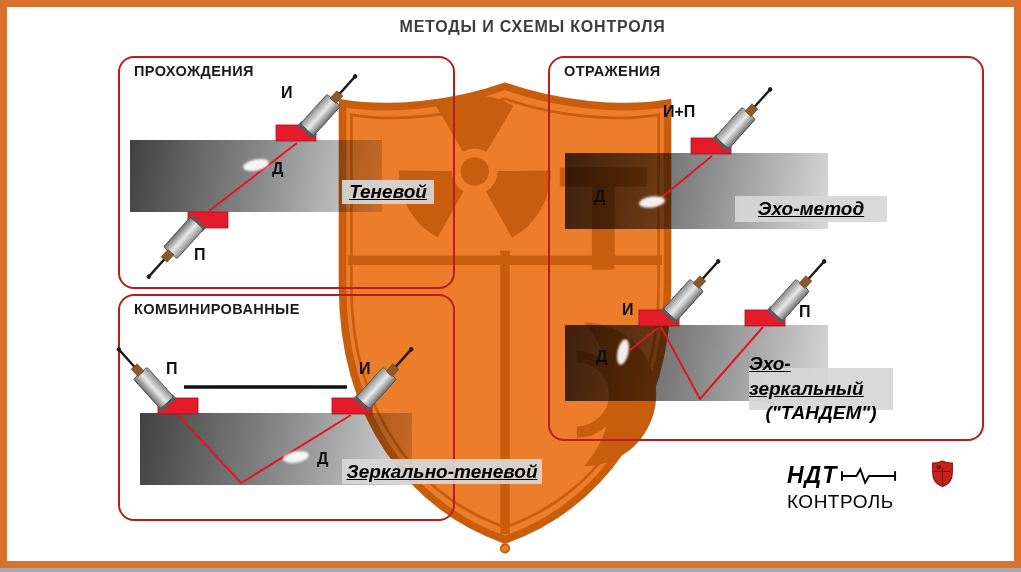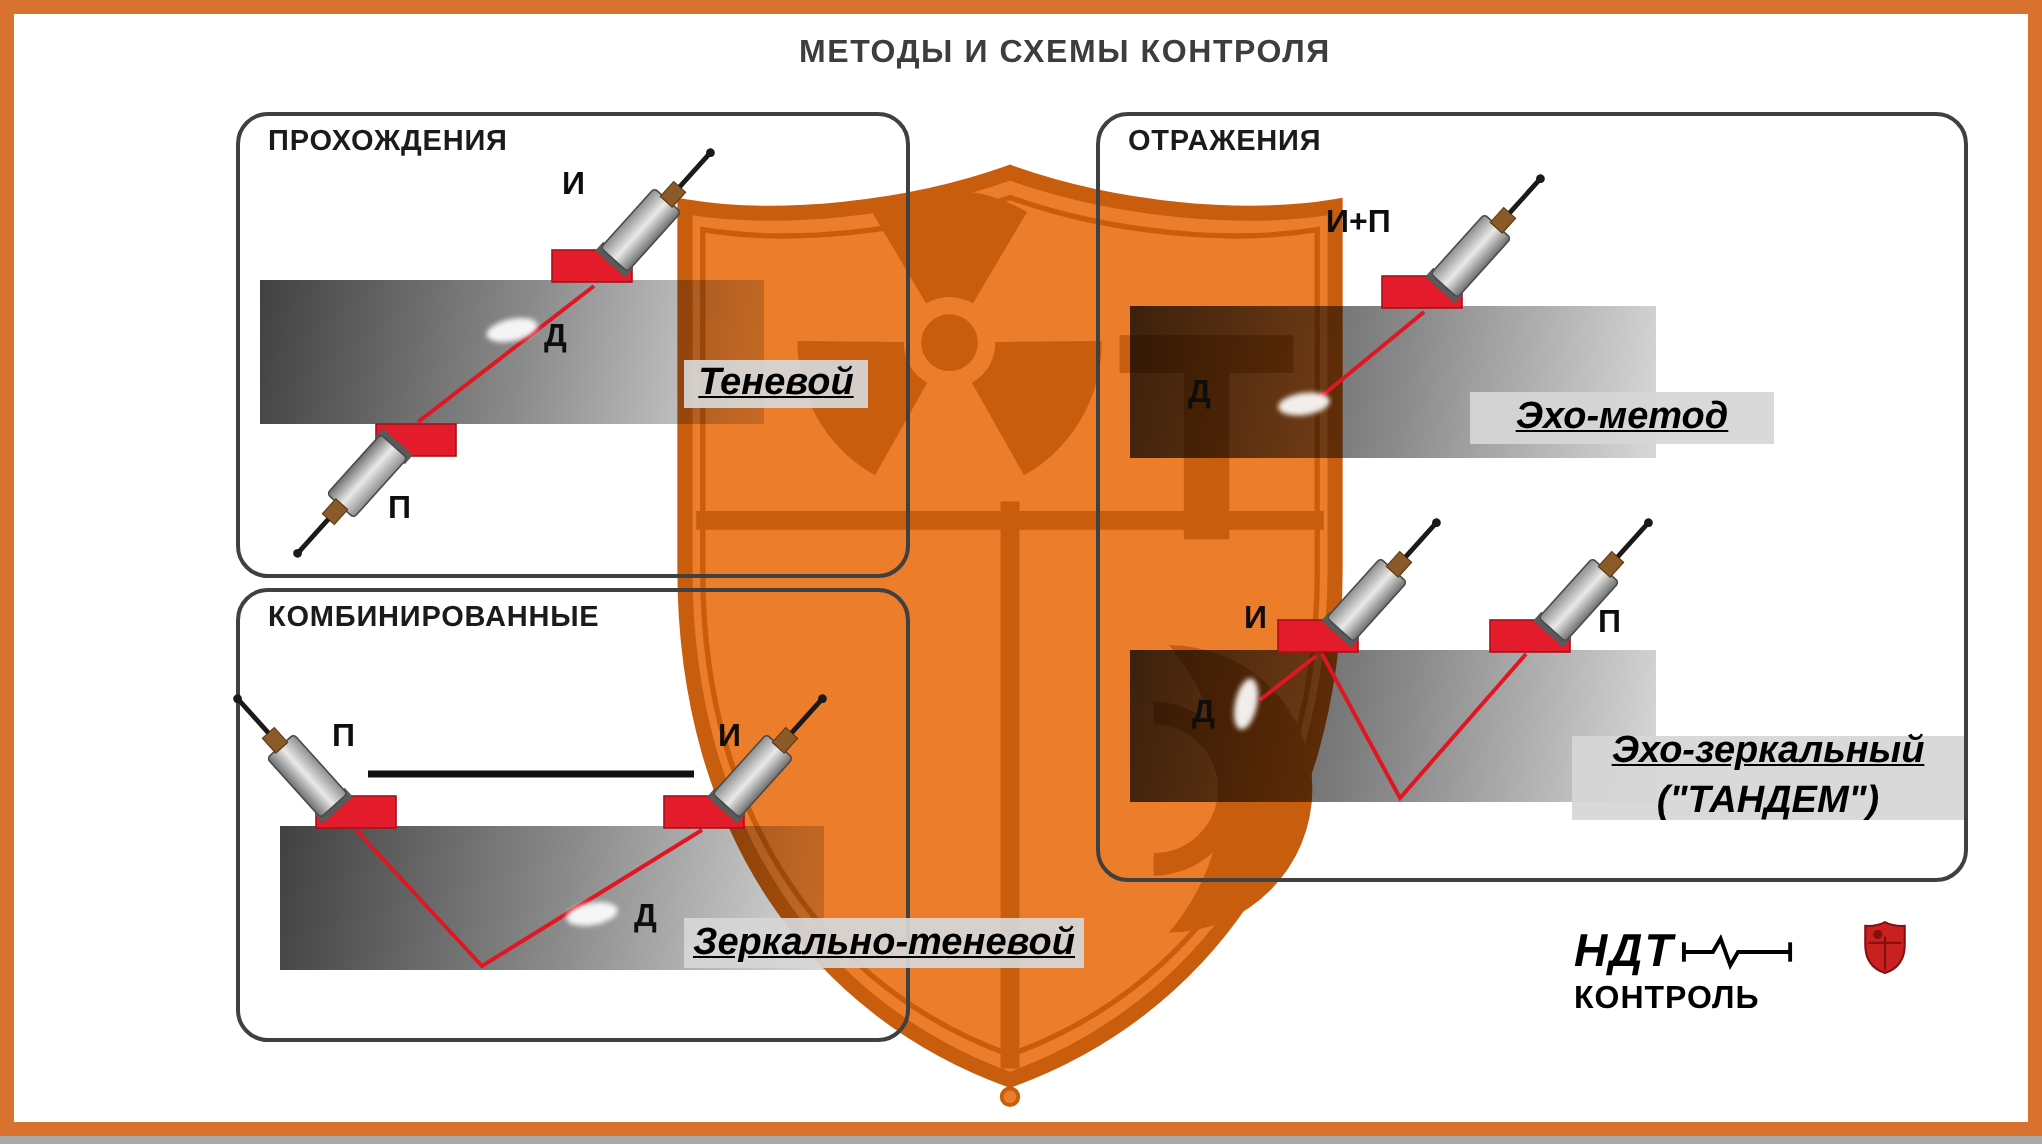--- a/index.html
+++ b/index.html
@@ -6,34 +6,34 @@
   .page{position:relative;width:1021px;height:572px;font-family:"Liberation Sans",sans-serif;outline:1px solid #9a9a9a;overflow:hidden;background:#f0abfc;padding-left:44px;}
   .frame{position:absolute;left:0;top:0;width:1021px;height:568px;border:7px solid #d9722f;box-sizing:border-box;background:#fff;z-index:0;}
   .bottom-strip{position:absolute;left:0;top:568px;width:1021px;height:4px;background:#a9a9a9;z-index:0;}
   .main-title{position:absolute;left:0;right:0;top:18px;text-align:center;font-weight:bold;font-size:16px;letter-spacing:0.8px;color:#3d3d3d;z-index:5;}
   .shield-svg{position:absolute;left:316px;top:73px;width:378px;height:484px;z-index:1;}
   .bar{position:absolute;z-index:2;mix-blend-mode:multiply;background:linear-gradient(100deg,#414141 0%,#8a8a8a 52%,#d8d8d8 100%);}
   #bar1{left:130px;top:140px;width:252px;height:72px;}
   #bar2a{left:565px;top:153px;width:263px;height:76px;}
   #bar2b{left:565px;top:325px;width:263px;height:76px;}
   #bar3{left:140px;top:413px;width:272px;height:72px;}
-  .panel{position:absolute;border:2px solid #404040;border-radius:16px;z-index:3;box-sizing:border-box;background:transparent;}
+  .panel{position:absolute;border:2px solid #b91c1c;border-radius:16px;z-index:3;box-sizing:border-box;background:transparent;}
   #panel1{left:118px;top:56px;width:337px;height:233px;}
   #panel2{left:548px;top:56px;width:436px;height:385px;}
   #panel3{left:118px;top:294px;width:337px;height:227px;}
   .panel-title{position:absolute;left:14px;top:5px;font-weight:bold;font-size:14.5px;letter-spacing:0.4px;color:#1b1b1b;}
   .overlay-svg{position:absolute;left:0;top:0;width:1021px;height:572px;z-index:4;pointer-events:none;}
   .ltr{position:absolute;z-index:5;font-weight:bold;font-size:16px;color:#0e0e0e;}
   .method-box{position:absolute;z-index:5;background:rgba(214,214,214,0.93);display:flex;align-items:center;justify-content:center;font-weight:bold;font-style:italic;font-size:19px;color:#000;}
   .method-box .u{text-decoration:underline;}
   .method-box.tandem{flex-direction:column;line-height:1.3;}
   .brand{position:absolute;left:787px;top:462px;z-index:5;color:#000;}
   .brand-row{display:flex;align-items:center;gap:4px;font-style:italic;}
   .brand-l1{font-size:23px;font-weight:bold;letter-spacing:1px;}
-  .brand-l2{font-size:16px;font-weight:bold;letter-spacing:0.5px;margin-top:2px;}
+  .brand-l2{font-size:19px;font-weight:normal;letter-spacing:0.5px;margin-top:2px;}
   .mini-shield{position:absolute;left:931px;top:460px;z-index:5;}
   .contact{position:absolute;left:903px;top:494px;z-index:5;font-size:10px;line-height:12px;color:#111;}
 </style>
 </head>
 <body>
 
 <div class="page">
   <div class="frame"></div>
   <div class="bottom-strip"></div>
 
@@ -135,21 +135,21 @@
   <span class="ltr" style="left:166px;top:360px">П</span>
   <span class="ltr" style="left:359px;top:360px">И</span>
   <span class="ltr" style="left:317px;top:450px">Д</span>
 
   <div class="method-box" style="left:342px;top:180px;width:92px;height:24px">
     <span class="u">Теневой</span>
   </div>
   <div class="method-box" style="left:735px;top:196px;width:152px;height:26px">
     <span class="u">Эхо-метод</span>
   </div>
-  <div class="method-box tandem" style="left:786px;top:368px;width:196px;height:42px">
+  <div class="method-box tandem" style="left:749px;top:368px;width:144px;height:42px">
     <span class="u">Эхо-зеркальный</span>
     <span>("ТАНДЕМ")</span>
   </div>
   <div class="method-box" style="left:342px;top:459px;width:200px;height:25px">
     <span class="u">Зеркально-теневой</span>
   </div>
 
   <div class="brand">
     <div class="brand-row">
       <span class="brand-l1">НДТ</span>

